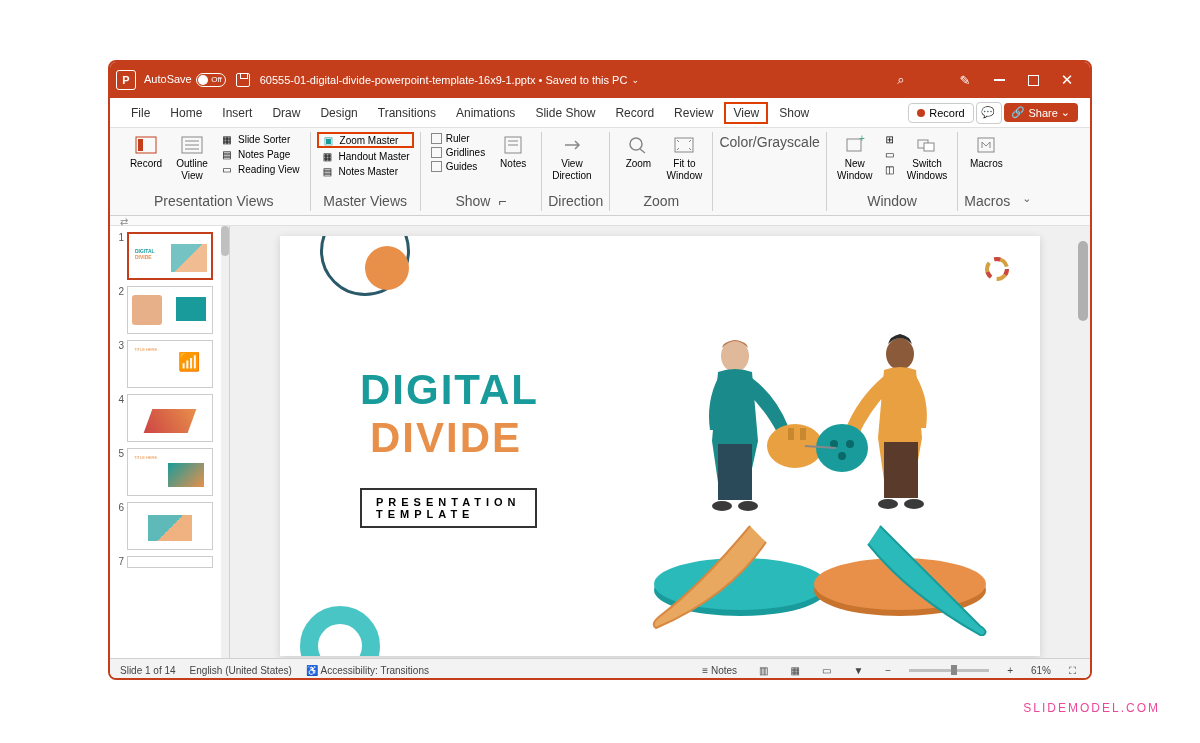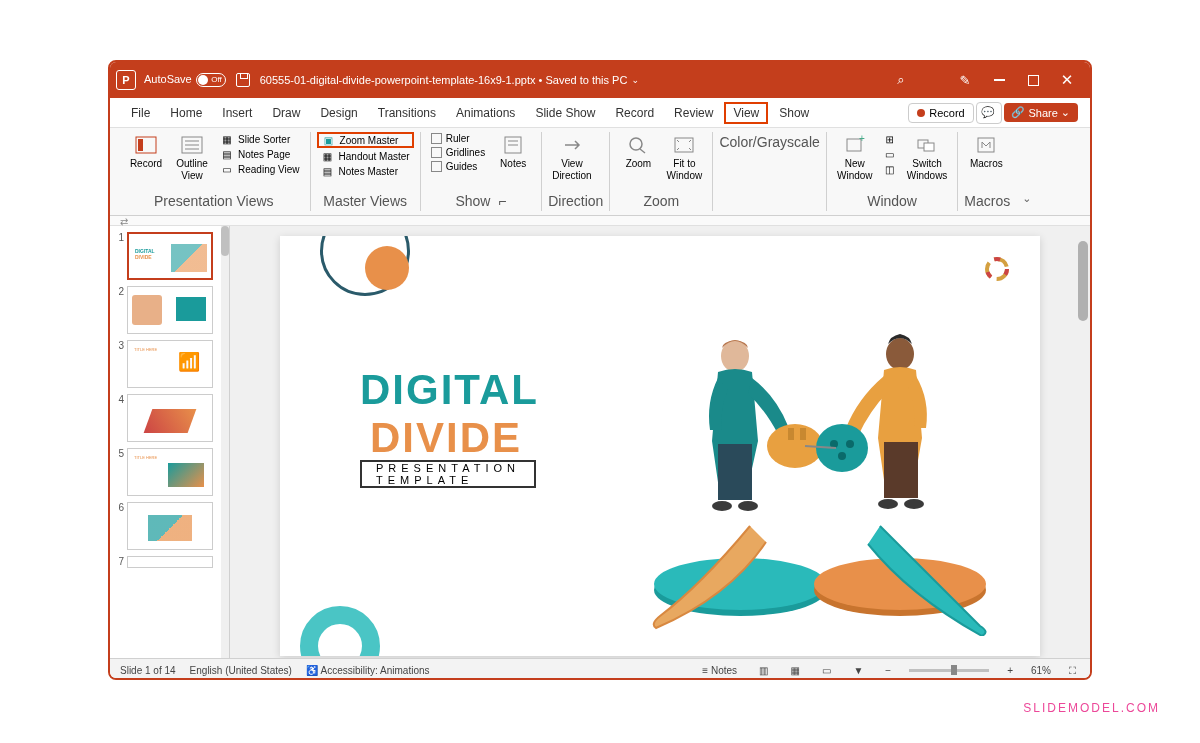--- a/index.html
+++ b/index.html
@@ -50,21 +50,21 @@
 .thumb{width:86px;height:48px;border:1px solid #ccc;background:#fff;position:relative;overflow:hidden}
 .thumb.sel{border:2px solid #c43e1c}
 .thumb-scroll{position:absolute;right:0;top:0;width:8px;height:100%;background:#f0f0f0}
 .thumb-scroll-handle{width:100%;height:30px;background:#c0c0c0;border-radius:4px}
 .canvas-area{flex:1;display:flex;align-items:flex-start;justify-content:center;padding:10px;position:relative;overflow:hidden}
 .slide{width:760px;height:420px;background:#fff;box-shadow:0 2px 8px rgba(0,0,0,0.15);position:relative;overflow:hidden}
 .canvas-scroll{position:absolute;right:2px;top:10px;width:10px;height:400px}
 .canvas-scroll-handle{width:100%;height:80px;background:#b0b0b0;border-radius:5px;margin-top:5px}
 .slide-title1{position:absolute;left:80px;top:130px;font-size:42px;font-weight:800;color:#1a9b9b;letter-spacing:2px}
 .slide-title2{position:absolute;left:90px;top:178px;font-size:42px;font-weight:800;color:#e8904a;letter-spacing:2px}
-.slide-sub{position:absolute;left:80px;top:224px;border:2px solid #333;padding:0 14px;font-size:11px;letter-spacing:5px;font-weight:400}
+.slide-sub{position:absolute;left:80px;top:252px;border:2px solid #333;padding:6px 14px;font-size:11px;letter-spacing:5px;font-weight:700}
 .deco-circle1{position:absolute;left:40px;top:-30px;width:90px;height:90px;border:3px solid #2a5a6a;border-radius:50%}
 .deco-dot1{position:absolute;left:85px;top:10px;width:44px;height:44px;background:#e8904a;border-radius:50%}
 .deco-ring{position:absolute;left:20px;top:370px;width:80px;height:80px;border:18px solid #4ac5c5;border-radius:50%}
 .deco-shape{position:absolute;right:30px;top:20px;width:26px;height:26px}
 .illus{position:absolute;right:20px;top:60px;width:420px;height:340px}
 .statusbar{height:24px;background:#f3f3f3;border-top:1px solid #d0d0d0;display:flex;align-items:center;padding:0 10px;font-size:10px;color:#444;gap:14px}
 .sb-spacer{flex:1}
 .sb-btn{padding:2px 4px;cursor:pointer}
 .zoom-slider{width:80px;height:3px;background:#c0c0c0;position:relative}
 .zoom-handle{position:absolute;width:6px;height:10px;background:#888;top:-4px;left:42px}
@@ -417,21 +417,21 @@
       </div>
       <div class="canvas-scroll">
           <div class="canvas-scroll-handle"></div>
         </div>
     </div>
   </div>
 
   <div class="statusbar">
     <span>Slide 1 of 14</span>
     <span>English (United States)</span>
-    <span>♿ <span>Accessibility: Animations</span></span>
+    <span>♿ <span>Accessibility: Transitions</span></span>
     <div class="sb-spacer"></div>
     <span class="sb-btn">≡ <span>Notes</span></span>
     <span class="sb-btn">▥</span>
     <span class="sb-btn">▦</span>
     <span class="sb-btn">▭</span>
     <span class="sb-btn">▼</span>
     <span class="sb-btn">−</span>
     <div class="zoom-slider">
         <div class="zoom-handle"></div>
       </div>

